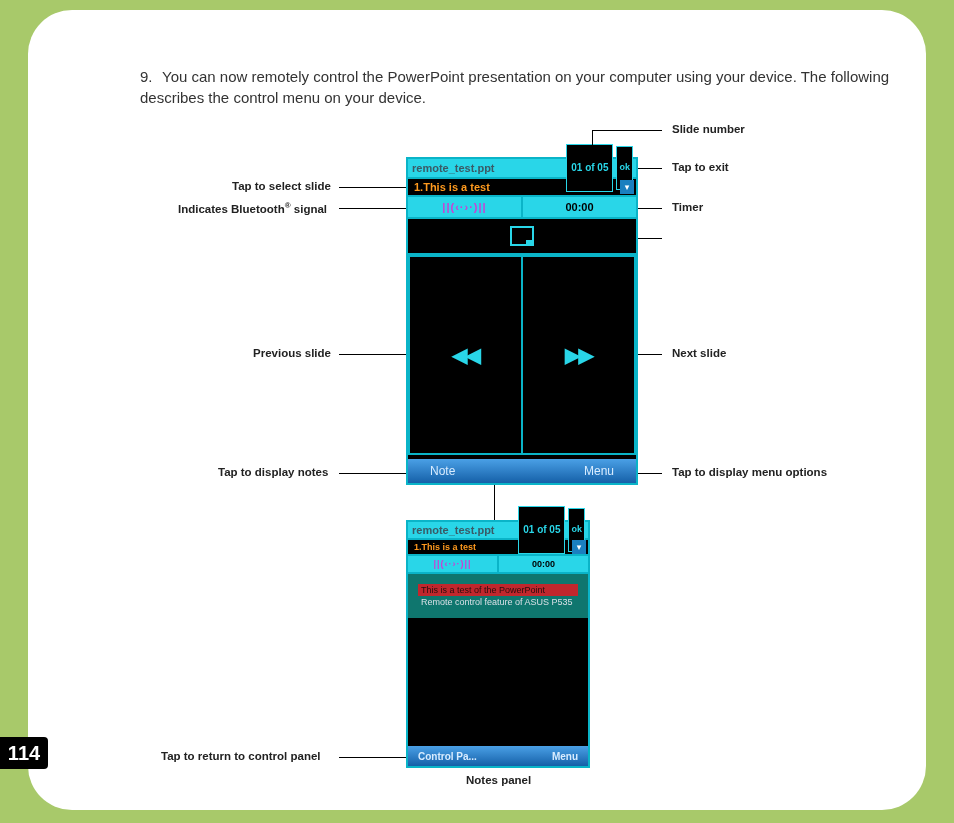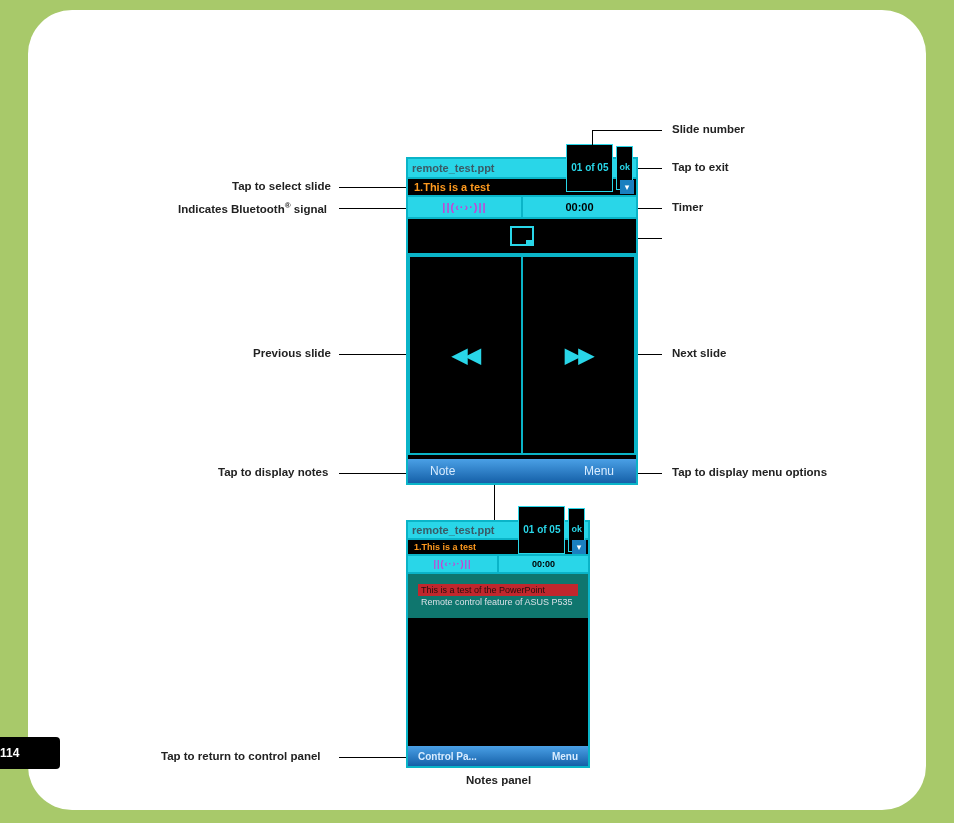--- a/index.html
+++ b/index.html
@@ -19,29 +19,30 @@
     width: 898px;
     height: 800px;
     background: #fff;
     border-radius: 44px;
     box-sizing: border-box;
   }
   .page-num-tab {
     position: absolute;
     left: 0;
     top: 737px;
-    width: 60px;
+    width: 48px;
     height: 32px;
     background: #000;
     color: #fff;
     font-weight: bold;
-    font-size: 12px;
+    font-size: 20px;
     border-radius: 0 4px 4px 0;
     display: flex;
     align-items: center;
+    justify-content: center;
   }
   .body-text {
     position: absolute;
     left: 112px;
     top: 56px;
     width: 770px;
     font-size: 15px;
     color: #333;
     line-height: 1.4;
   }
@@ -166,20 +167,23 @@
   .caption {
     position:absolute; font-size:11.5px; font-weight:bold; color:#222;
   }
   sup{font-size:8px;}
 </style>
 </head>
 <body>
 
 <div class="page-card">
 
+  <div class="body-text">
+    <span class="num">9.</span><span>You can now remotely control the PowerPoint presentation on your computer using your device. The following describes the control menu on your device.</span>
+  </div>
 
   <div class="device1">
     <div class="titlebar">
       <span class="fname">remote_test.ppt</span>
       <span class="slidecount">01 of 05</span>
       <span class="okbtn">ok</span>
     </div>
     <div class="slidetitle-row">
       <span class="slidetitle">1.This is a test</span>
       <span class="dropdown-btn">▾</span>

